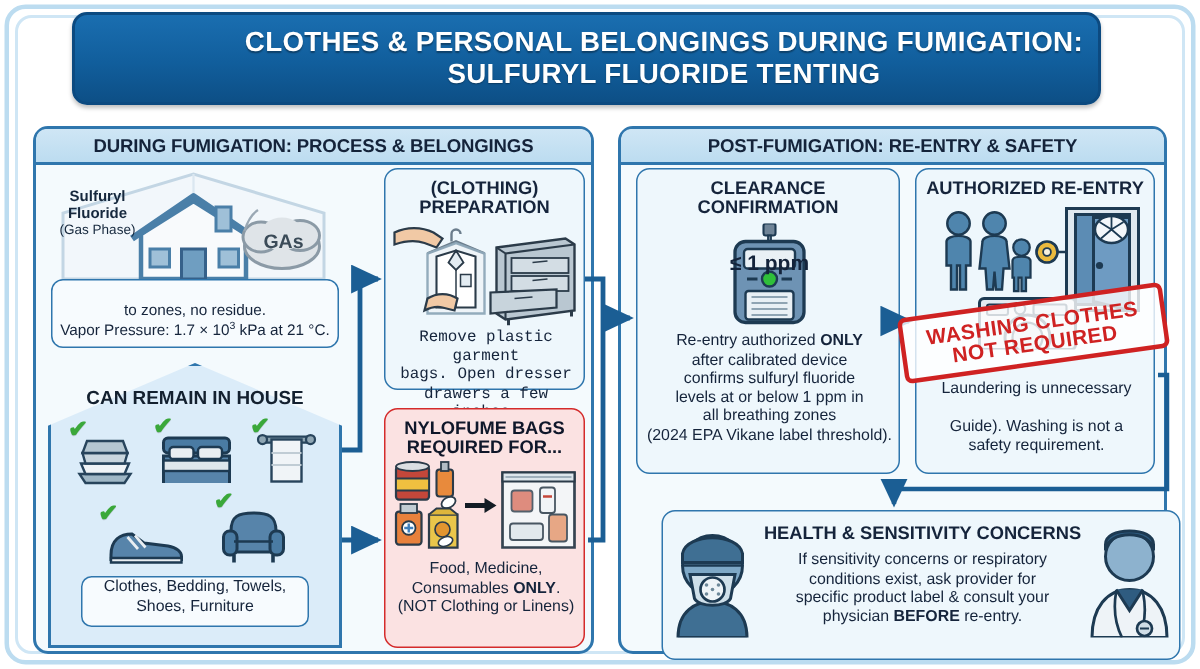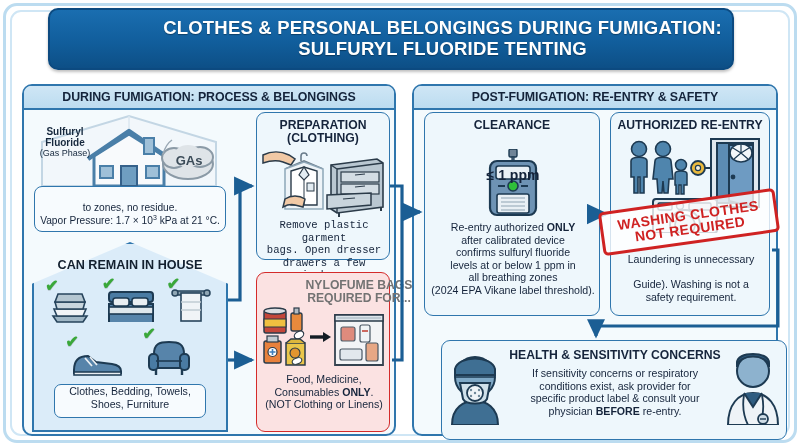--- a/index.html
+++ b/index.html
@@ -68,21 +68,21 @@
     position:absolute;
     border:1.6px solid #2f76ad;border-radius:9px;
     background:#eef7fc;box-sizing:border-box;
   }
   .card.red{border:1.8px solid #d42b2b;background:#fbe2e2;}
 
   .card-title{
     text-align:center;font-weight:bold;color:#15243b;
     font-size:12.2px;line-height:1.1;
   }
-  .card-title.red{color:#737373;padding-left:36px;}
+  .card-title.red{color:#0f172a;}
   .body-text{
     text-align:center;color:#15243b;font-size:10.6px;line-height:1.18;
   }
   .small-text{font-size:9.6px;}
   b{font-weight:bold;}
 
   
   #tent-block{position:absolute;left:36px;top:112px;width:186px;height:76px;}
   #gas-note{
     position:absolute;left:34px;top:186px;width:192px;height:46px;
@@ -304,22 +304,22 @@
     <div id="remain-caption">
       <div class="body-text">
         <span>Clothes, Bedding, Towels,</span><br>
         <span>Shoes, Furniture</span>
       </div>
     </div>
   </div>
 
   <div class="card" id="card-prep">
     <div class="card-title">
+      <div>(CLOTHING)</div>
       <div>PREPARATION</div>
-      <div>(CLOTHING)</div>
     </div>
     <div id="prep-art">
       <svg width="126" height="70" viewBox="0 0 126 70">
 
         <path d="M2,8 C10,4 20,4 28,8 L34,12 L30,18 L22,15 C16,13 8,14 2,16 Z" fill="#f1c9a5" stroke="#2b3b49" stroke-width="1.5"></path>
 
         <path d="M40,14 L40,9 a3,3 0 1 1 6,0" fill="none" stroke="#6b7d8c" stroke-width="1.6"></path>
         <path d="M24,22 L43,14 L62,22" fill="none" stroke="#6b7d8c" stroke-width="1.8"></path>
 
         <path d="M24,22 L24,62 L62,62 L62,22 L43,15 Z" fill="#eef4f8" stroke="#8fa8b9" stroke-width="1.6" opacity="0.95"></path>
@@ -397,20 +397,21 @@
 
   <div class="panel" id="panel-right">
     <div class="panel-header">
       <span>POST-FUMIGATION: RE-ENTRY &amp; SAFETY</span>
     </div>
   </div>
 
   <div class="card" id="card-clear">
     <div class="card-title">
       <div>CLEARANCE</div>
+      <div>CONFIRMATION</div>
     </div>
     <div id="clear-art">
       <svg width="70" height="68" viewBox="0 0 70 68">
         <rect x="31" y="0" width="8" height="8" rx="1.5" fill="#6f8497" stroke="#1d3a52" stroke-width="1.4"></rect>
         <path d="M34,8 L36,8 L36,13 L34,13 Z" fill="#6f8497" stroke="#1d3a52" stroke-width="1.2"></path>
         <rect x="12" y="12" width="46" height="54" rx="7" fill="#6e93b4" stroke="#1d3a52" stroke-width="2.2"></rect>
         <rect x="18" y="17" width="34" height="13" rx="2.5" fill="#e9f0f5" stroke="#1d3a52" stroke-width="1.6"></rect>
         <circle cx="35" cy="37" r="5" fill="#2fbf3a" stroke="#1d3a52" stroke-width="1.6"></circle>
         <path d="M20,37 L27,37 M43,37 L50,37" stroke="#1d3a52" stroke-width="2"></path>
         <rect x="19" y="45" width="32" height="19" rx="2" fill="#e9f0f5" stroke="#1d3a52" stroke-width="1.6"></rect>

